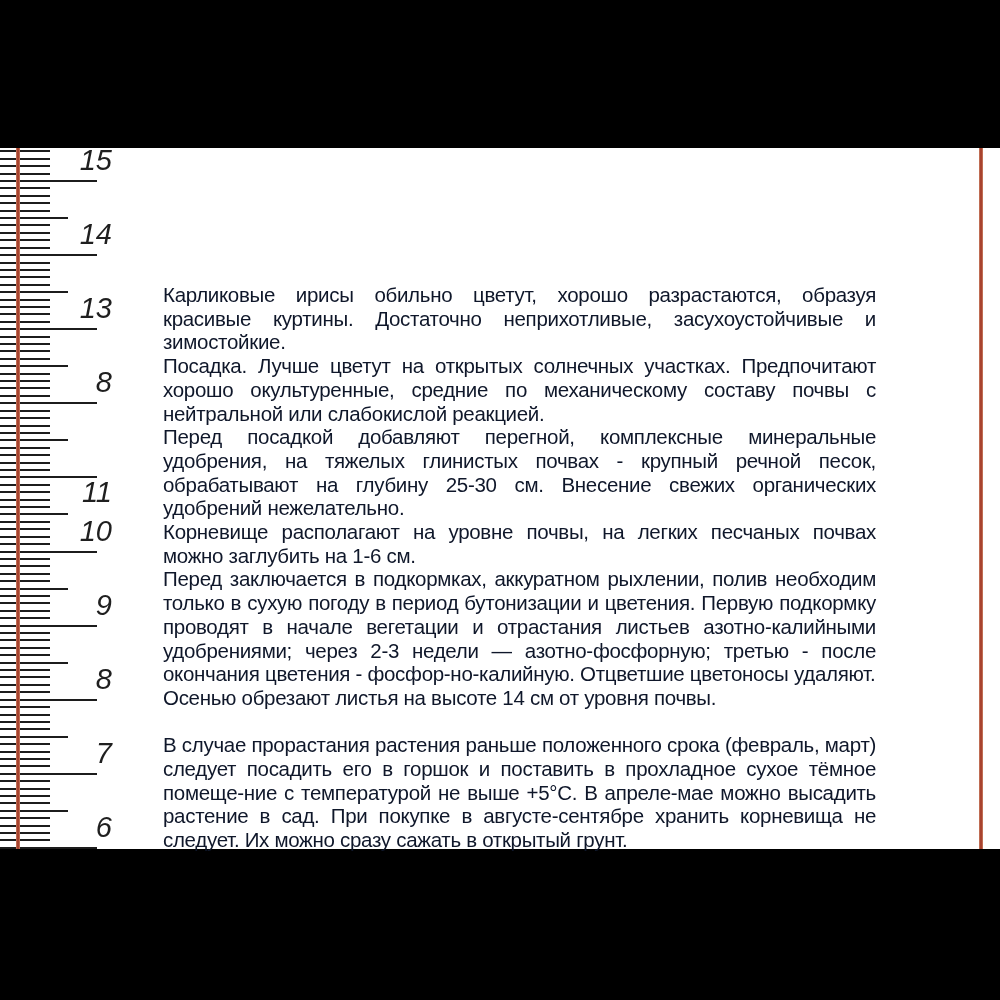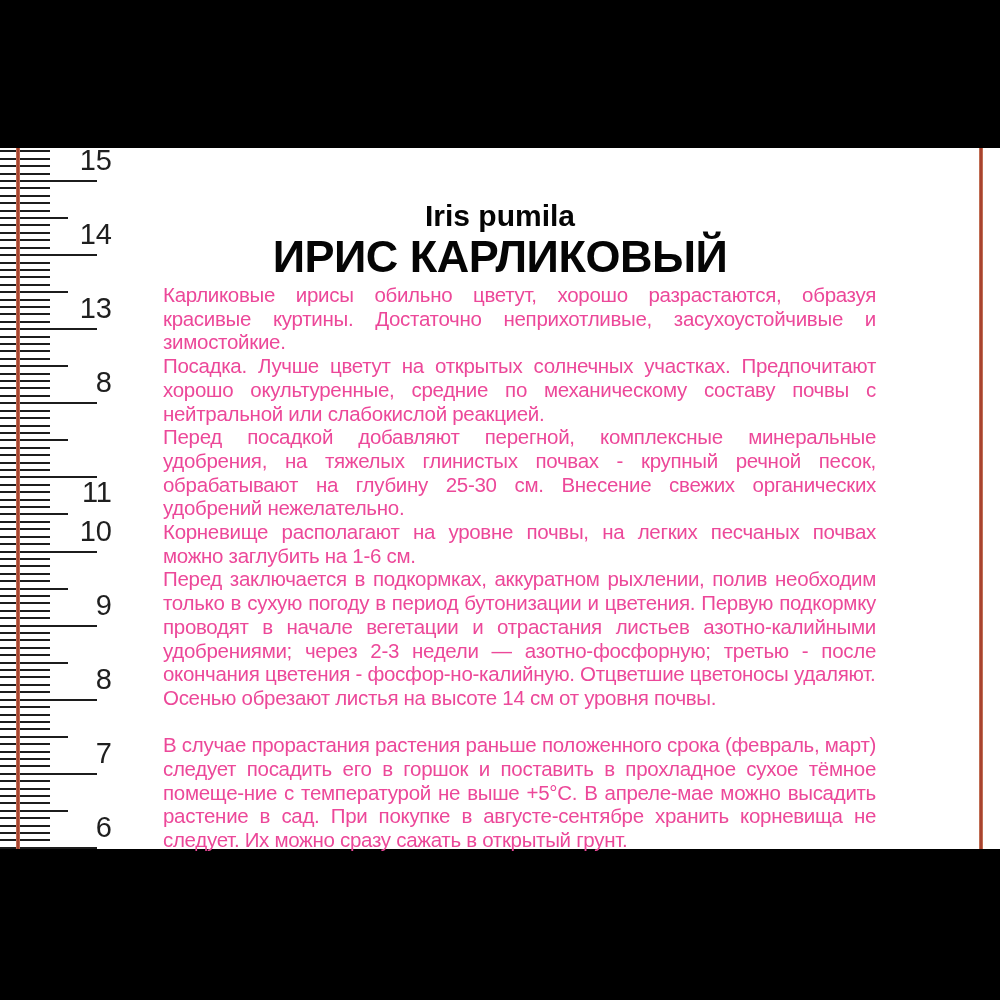--- a/index.html
+++ b/index.html
@@ -6,21 +6,21 @@
   .stage{
     position:relative;width:1000px;height:1000px;margin:0 auto;
     background:#ffffff;overflow:hidden;
     font-family:"Liberation Sans","DejaVu Sans",sans-serif;
   }
   .bar{position:absolute;left:0;width:1000px;background:#000;}
   .bar-top{top:0;height:148px;}
   .bar-bottom{top:849px;height:151px;}
 
   
-  .ruler{position:absolute;left:0;top:148px;width:130px;height:547px;}
+  .ruler{position:absolute;left:0;top:148px;width:130px;height:547px;font-style:italic;}
   .tick{position:absolute;left:0;height:2px;background:#1c1c1c;}
   .ruler-num{
     position:absolute;left:36px;width:76px;text-align:right;
     font-size:29px;line-height:30px;color:#1f1f1f;
   }
   .redline{
     position:absolute;top:148px;height:701px;width:4px;
     background:linear-gradient(90deg,#d08a6d 0%,#a8432f 30%,#a8432f 70%,#d08a6d 100%);
     z-index:5;
   }
@@ -28,21 +28,21 @@
   .redline-right{left:979px;}
 
   
   .header{position:absolute;left:0;top:200px;width:1000px;text-align:center;color:#050505;}
   .latin-name{font-size:30px;font-weight:bold;line-height:32px;}
   .main-title{font-size:45px;font-weight:bold;line-height:46px;margin-top:2px;letter-spacing:-0.5px;}
 
   
   .article{
     position:absolute;left:163px;top:283px;width:713px;
-    font-size:20.5px;line-height:23.7px;color:#ec4899;
+    font-size:20.5px;line-height:23.7px;color:#0f172a;
     text-align:justify;letter-spacing:-0.3px;
   }
   .article p{margin:0;}
   .article p.gap-before{margin-top:23.7px;}
   .article b{font-weight:normal;}
 </style>
 </head>
 <body>
 
 <div class="stage">
@@ -154,24 +154,20 @@
       <div class="ruler-num" style="top: 367.5px;">10</div>
       <div class="ruler-num" style="top: 441.6px;">9</div>
       <div class="ruler-num" style="top: 515.7px;">8</div>
       <div class="ruler-num" style="top: 589.8px;">7</div>
       <div class="ruler-num" style="top: 663.9px;">6</div>
     </div>
 
   <div class="redline redline-left"></div>
   <div class="redline redline-right"></div>
 
-  <div class="header">
-    <div class="latin-name">Iris pumila</div>
-    <div class="main-title">ИРИС КАРЛИКОВЫЙ</div>
-  </div>
 
   <div class="article">
     <p><span>Карликовые ирисы обильно цветут, хорошо разрастаются, образуя красивые куртины. Достаточно неприхотливые, засухоустойчивые и зимостойкие.</span></p>
     <p><b>Посадка.</b> <span>Лучше цветут на открытых солнечных участках. Предпочитают хорошо окультуренные, средние по механическому составу почвы с нейтральной или слабокислой реакцией.</span></p>
     <p><span>Перед посадкой добавляют перегной, комплексные минеральные удобрения, на тяжелых глинистых почвах - крупный речной песок, обрабатывают на глубину 25-30 см. Внесение свежих органических удобрений нежелательно.</span></p>
     <p><span>Корневище располагают на уровне почвы, на легких песчаных почвах можно заглубить на 1-6 см.</span></p>
     <p><b>Перед</b> <span>заключается в подкормках, аккуратном рыхлении, полив необходим только в сухую погоду в период бутонизации и цветения. Первую подкормку проводят в начале вегетации и отрастания листьев азотно-калийными удобрениями; через 2-3 недели — азотно-фосфорную; третью - после окончания цветения - фосфор-но-калийную. Отцветшие цветоносы удаляют.</span></p>
     <p><span>Осенью обрезают листья на высоте 14 см от уровня почвы.</span></p>
     <p class="gap-before"><span>В случае прорастания растения раньше положенного срока (февраль, март) следует посадить его в горшок и поставить в прохладное сухое тёмное помеще-ние с температурой не выше +5°С. В апреле-мае можно высадить растение в сад. При покупке в августе-сентябре хранить корневища не следует. Их можно сразу сажать в открытый грунт.</span></p>
   </div>

